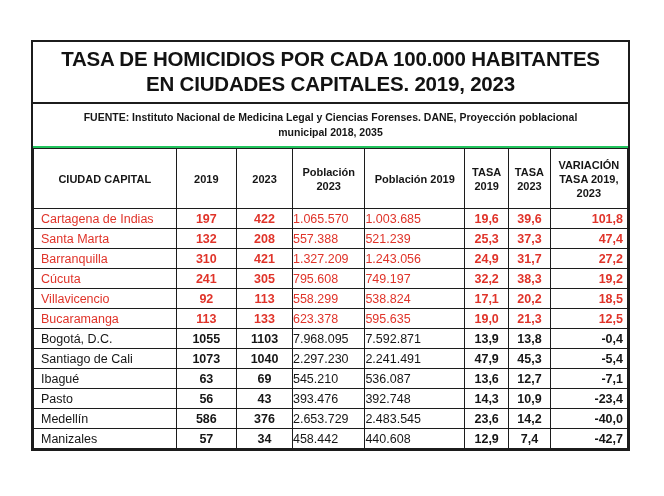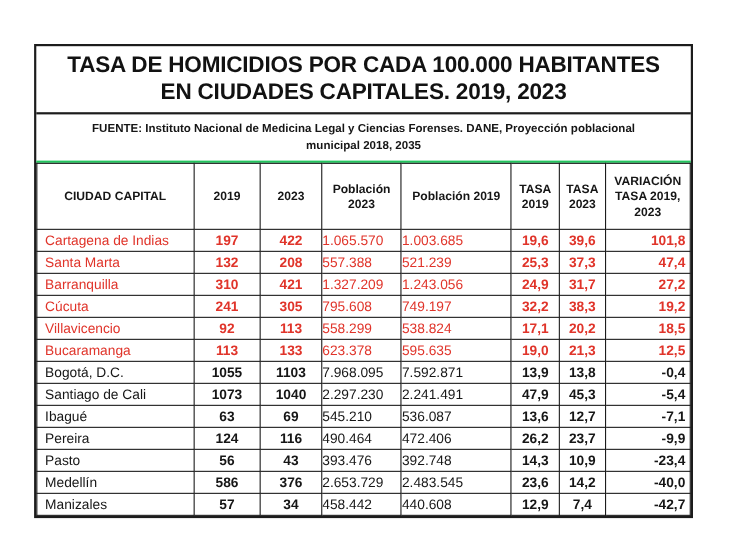--- a/index.html
+++ b/index.html
@@ -210,30 +210,20 @@
     <td class="cell-city">Ibagué</td>
     <td class="cell-count">63</td>
     <td class="cell-count">69</td>
     <td class="cell-pop">545.210</td>
     <td class="cell-pop">536.087</td>
     <td class="cell-tasa">13,6</td>
     <td class="cell-tasa">12,7</td>
     <td class="cell-var">-7,1</td>
   </tr>
           <tr>
-    <td class="cell-city">Pereira</td>
-    <td class="cell-count">124</td>
-    <td class="cell-count">116</td>
-    <td class="cell-pop">490.464</td>
-    <td class="cell-pop">472.406</td>
-    <td class="cell-tasa">26,2</td>
-    <td class="cell-tasa">23,7</td>
-    <td class="cell-var">-9,9</td>
-  </tr>
-          <tr>
     <td class="cell-city">Pasto</td>
     <td class="cell-count">56</td>
     <td class="cell-count">43</td>
     <td class="cell-pop">393.476</td>
     <td class="cell-pop">392.748</td>
     <td class="cell-tasa">14,3</td>
     <td class="cell-tasa">10,9</td>
     <td class="cell-var">-23,4</td>
   </tr>
           <tr>

